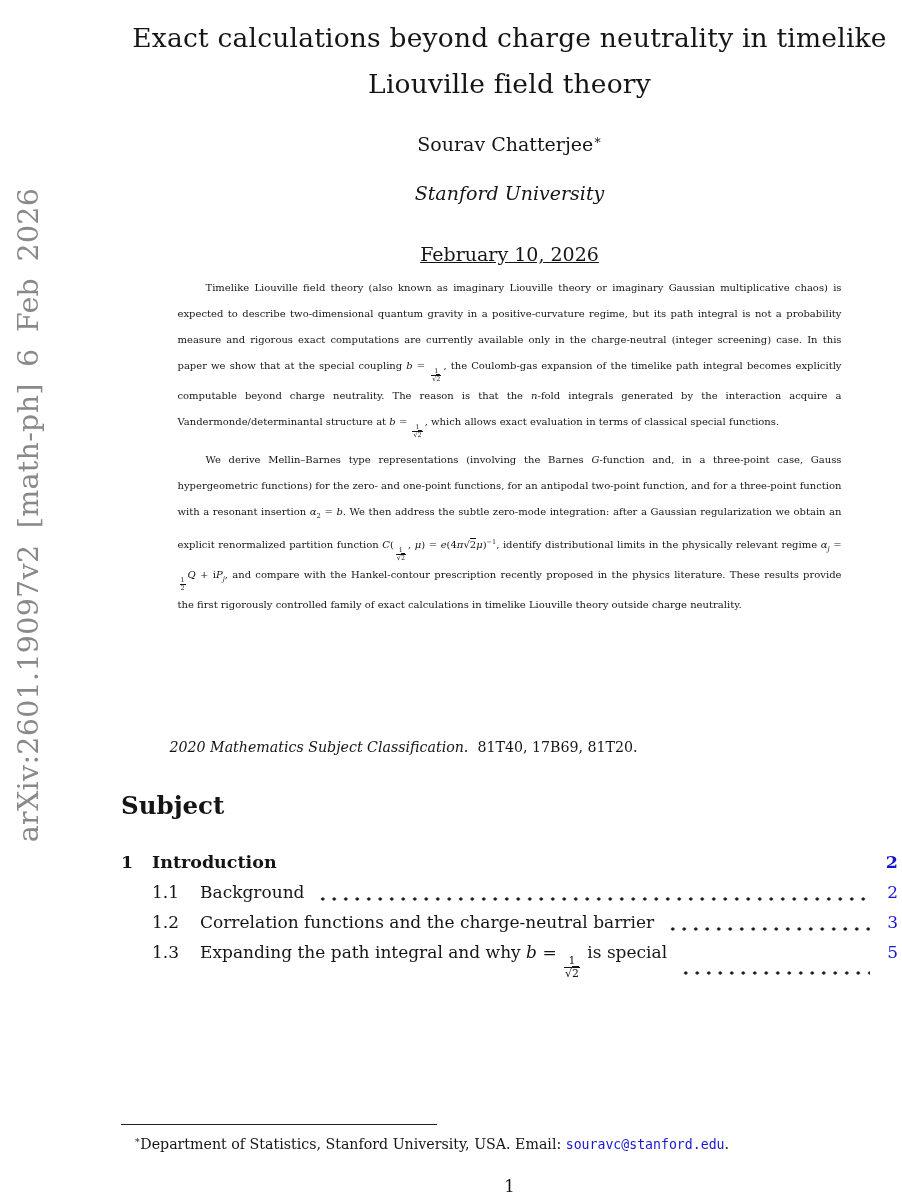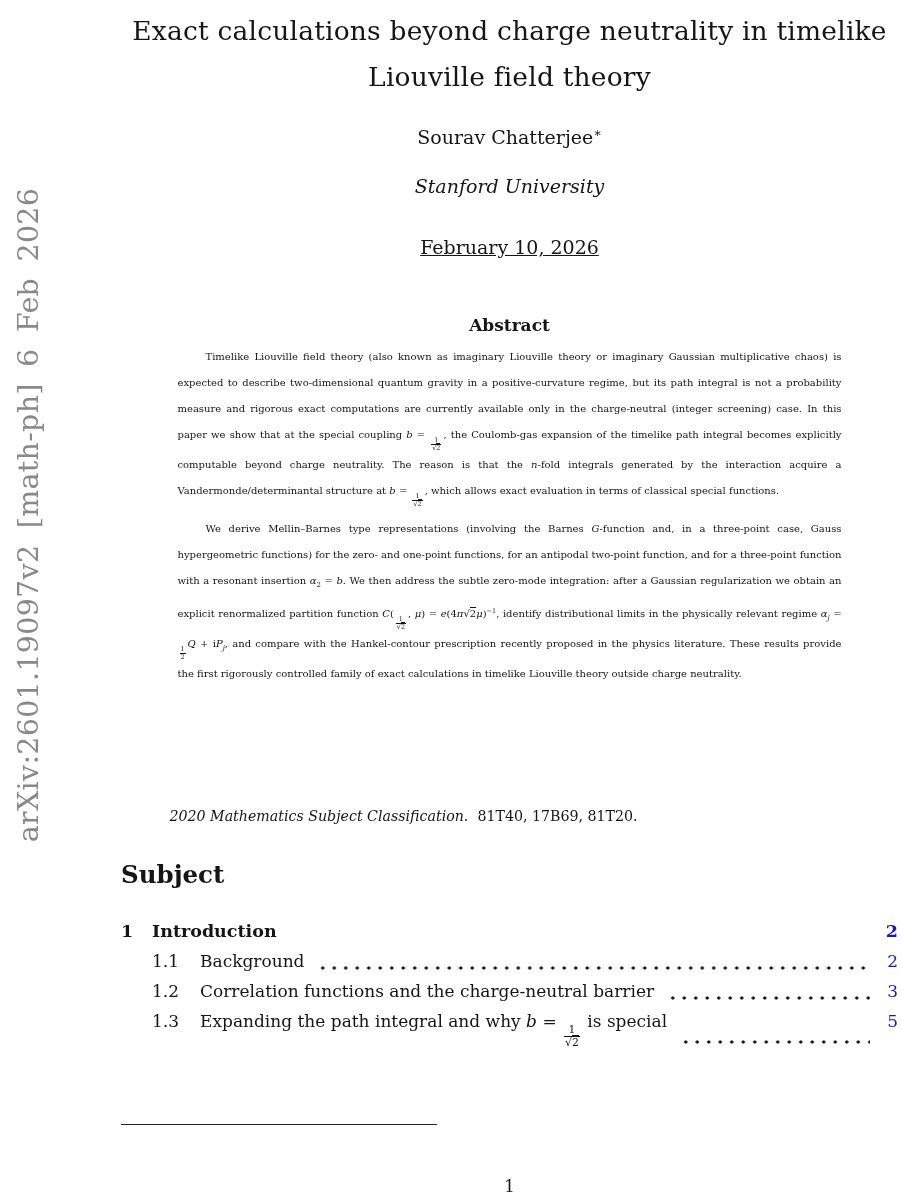--- a/index.html
+++ b/index.html
@@ -10,21 +10,21 @@
     font-family:"DejaVu Serif","Liberation Serif",serif; color:var(--ink);
   }
   
   .watermark{
     position:absolute; left:28px; top:515px;
     transform:translate(-50%,-50%) rotate(-90deg);
     white-space:nowrap; font-size:28.5px; color:#898989; word-spacing:7px; letter-spacing:0.3px;
   }
   
   .main{ position:absolute; left:121px; top:0; width:777px; }
-  .title{ margin:0; padding-top:8px; font-size:26.5px; line-height:46px; font-weight:normal; text-align:center; letter-spacing:0.2px; }
+  .title{ margin:0; padding-top:15px; font-size:26.5px; line-height:46px; font-weight:normal; text-align:center; letter-spacing:0.2px; }
   .tl{ display:block; }
   .author{ margin-top:22px; font-size:19px; line-height:23px; text-align:center; }
   .affil{ margin-top:26px; font-size:19px; line-height:23px; font-style:italic; text-align:center; }
   .date{ margin-top:38px; font-size:19px; line-height:23px; text-align:center;text-decoration:underline; }
   .abs-head{ margin-top:57px; font-size:17px; line-height:19px; font-weight:bold; text-align:center; }
   .abs-body{ margin:9px auto 0; width:680px; min-height:468px; }
   .abs-p{ margin:8px; font-size:10px; line-height:26px; text-align:justify; text-indent:28px; }
   .kw{ margin:31px auto 0; width:680px; font-size:14.2px; line-height:31px; text-align:justify; }
   .msc{ margin:-6px auto 0; width:680px; font-size:14.2px; line-height:21px; }
   .contents-head{ margin:33px 0 0; font-size:24.5px; line-height:30px; font-weight:bold; }
@@ -70,21 +70,20 @@
 
     <h1 class="title">
       <span class="tl">Exact calculations beyond charge neutrality in timelike</span>
       <span class="tl">Liouville field theory</span>
     </h1>
 
     <div class="author">Sourav Chatterjee<sup>∗</sup></div>
     <div class="affil">Stanford University</div>
     <div class="date">February 10, 2026</div>
 
-    <div class="abs-head">Abstract</div>
     <div class="abs-body">
       <p class="abs-p">Timelike Liouville field theory (also known as imaginary Liouville theory or imaginary Gaussian multiplicative chaos) is expected to describe two-dimensional quantum gravity in a positive-curvature regime, but its path integral is not a probability measure and rigorous exact computations are currently available only in the charge-neutral (integer screening) case. In this paper we show that at the special coupling <i>b</i> = <span class="frac">
             <span class="fn">1</span>
             <span class="fd"><span class="sq">√<span class="sqb">2</span></span></span>
           </span>, the Coulomb-gas expansion of the timelike path integral becomes explicitly computable beyond charge neutrality. The reason is that the <i>n</i>-fold integrals generated by the interaction acquire a Vandermonde/determinantal structure at <i>b</i> = <span class="frac">
             <span class="fn">1</span>
             <span class="fd"><span class="sq">√<span class="sqb">2</span></span></span>
           </span>, which allows exact evaluation in terms of classical special functions.</p>
       <p class="abs-p">We derive Mellin–Barnes type representations (involving the Barnes <i>G</i>-function and, in a three-point case, Gauss hypergeometric functions) for the zero- and one-point functions, for an antipodal two-point function, and for a three-point function with a resonant insertion <i>α</i><sub>2</sub> = <i>b</i>. We then address the subtle zero-mode integration: after a Gaussian regularization we obtain an explicit renormalized partition function <i>C</i>(<span class="frac">
             <span class="fn">1</span>
@@ -130,17 +129,18 @@
             </span> is special</span>
         <span class="toc-leader"></span>
         <span class="toc-page">5</span>
       </div>
 
     </div>
   </div>
 
   <div class="footnote">
     <div class="fn-rule"></div>
+    <div class="fn-text"><span><sup>∗</sup>Department of Statistics, Stanford University, USA. Email:&nbsp;</span><a class="email">souravc@stanford.edu</a><span>.</span></div>
   </div>
 
   <div class="page-num">1</div>
 
 </div>
 
 </body></html>

